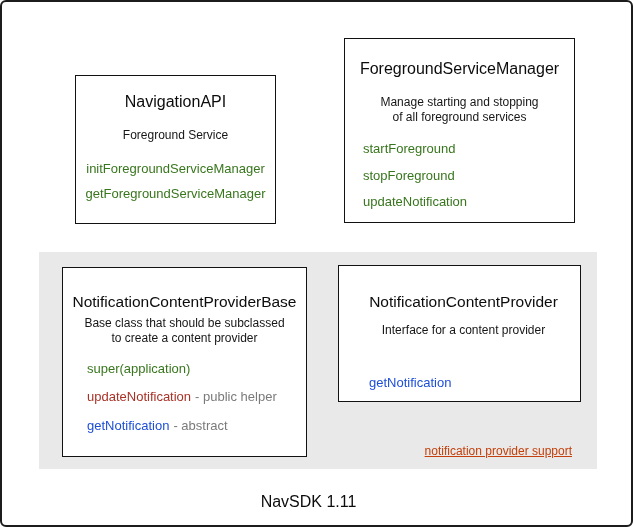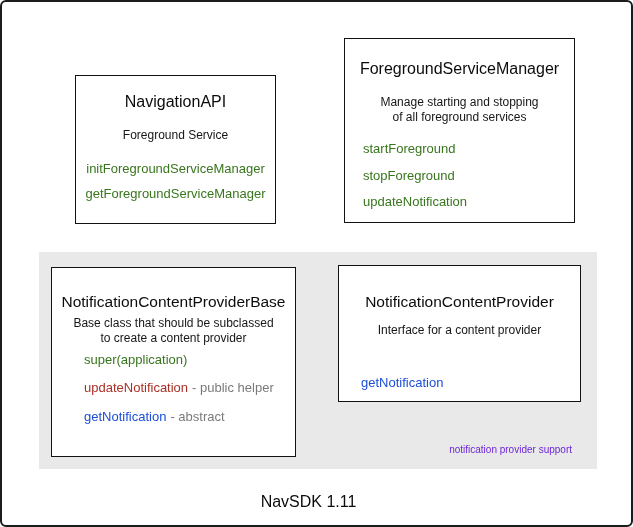--- a/index.html
+++ b/index.html
@@ -21,22 +21,22 @@
     background: #e9e9e9;
   }
   .box {
     position: absolute;
     background: #ffffff;
     border: 1.5px solid #121212;
     box-sizing: border-box;
   }
   .box-navapi   { left: 73px;  top: 73px;  width: 201px; height: 149px; }
   .box-fsm      { left: 342px; top: 36px;  width: 231px; height: 185px; }
-  .box-ncpb     { left: 49px;  top: 265px; width: 245px; height: 190px; }
-  .box-ncp      { left: 336px; top: 263px; width: 243px; height: 137px; }
+  .box-ncpb     { left: 60px;  top: 265px; width: 245px; height: 190px; }
+  .box-ncp      { left: 336px; top: 263px; width: 243px; height: 137px; padding-left: 8px; }
 
   .box-title {
     text-align: center;
     font-size: 16px;
     line-height: 1.2;
     color: #0c0c0c;
     white-space: nowrap;
   }
   .box-ncpb .box-title, .box-ncp .box-title { font-size: 15.5px; }
   .box-navapi .box-title { margin-top: 16px; }
@@ -51,39 +51,40 @@
     color: #161616;
   }
   .box-navapi .box-desc { margin-top: 17px; }
   .box-fsm    .box-desc { margin-top: 17px; text-align: center; }
   .box-ncpb   .box-desc { margin-top: 4px; }
   .box-ncp    .box-desc { margin-top: 11px; }
 
   .methods { font-size: 13px; line-height: 1.2; }
   .box-navapi .methods { margin-top: 18px; text-align: center; }
   .box-fsm    .methods { margin-top: 16px; padding-left: 18px; text-align: left; }
-  .box-ncpb   .methods { margin-top: 6px; padding-left: 32px; text-align: left; }
+  .box-ncpb   .methods { margin-top: 15px; padding-left: 24px; text-align: left; }
   .box-ncp    .methods { margin-top: 37px; padding-left: 22px; text-align: left; }
 
   .method-row { white-space: nowrap; }
   .box-navapi .method-row { margin-bottom: 9px; }
   .box-fsm    .method-row { margin-bottom: 11px; }
   .box-ncpb   .method-row { margin-bottom: 13px; }
 
   .m-green { color: #38761d; }
   .m-red   { color: #a93126; }
   .m-blue  { color: #1d4ed8; }
   .m-suffix { color: #7a7a7a; margin-left: 4px; }
 
   .group-label {
     position: absolute;
     top: 442px;
     right: 59px;
-    font-size: 10px;
-    color: #6d28d9;
+    font-size: 12px;
+    color: #c2410c;
+    text-decoration: underline;
   }
   .caption {
     position: absolute;
     left: 0; right: 16px;
     top: 491px;
     text-align: center;
     font-size: 16px;
     color: #0c0c0c;
   }
 </style>

